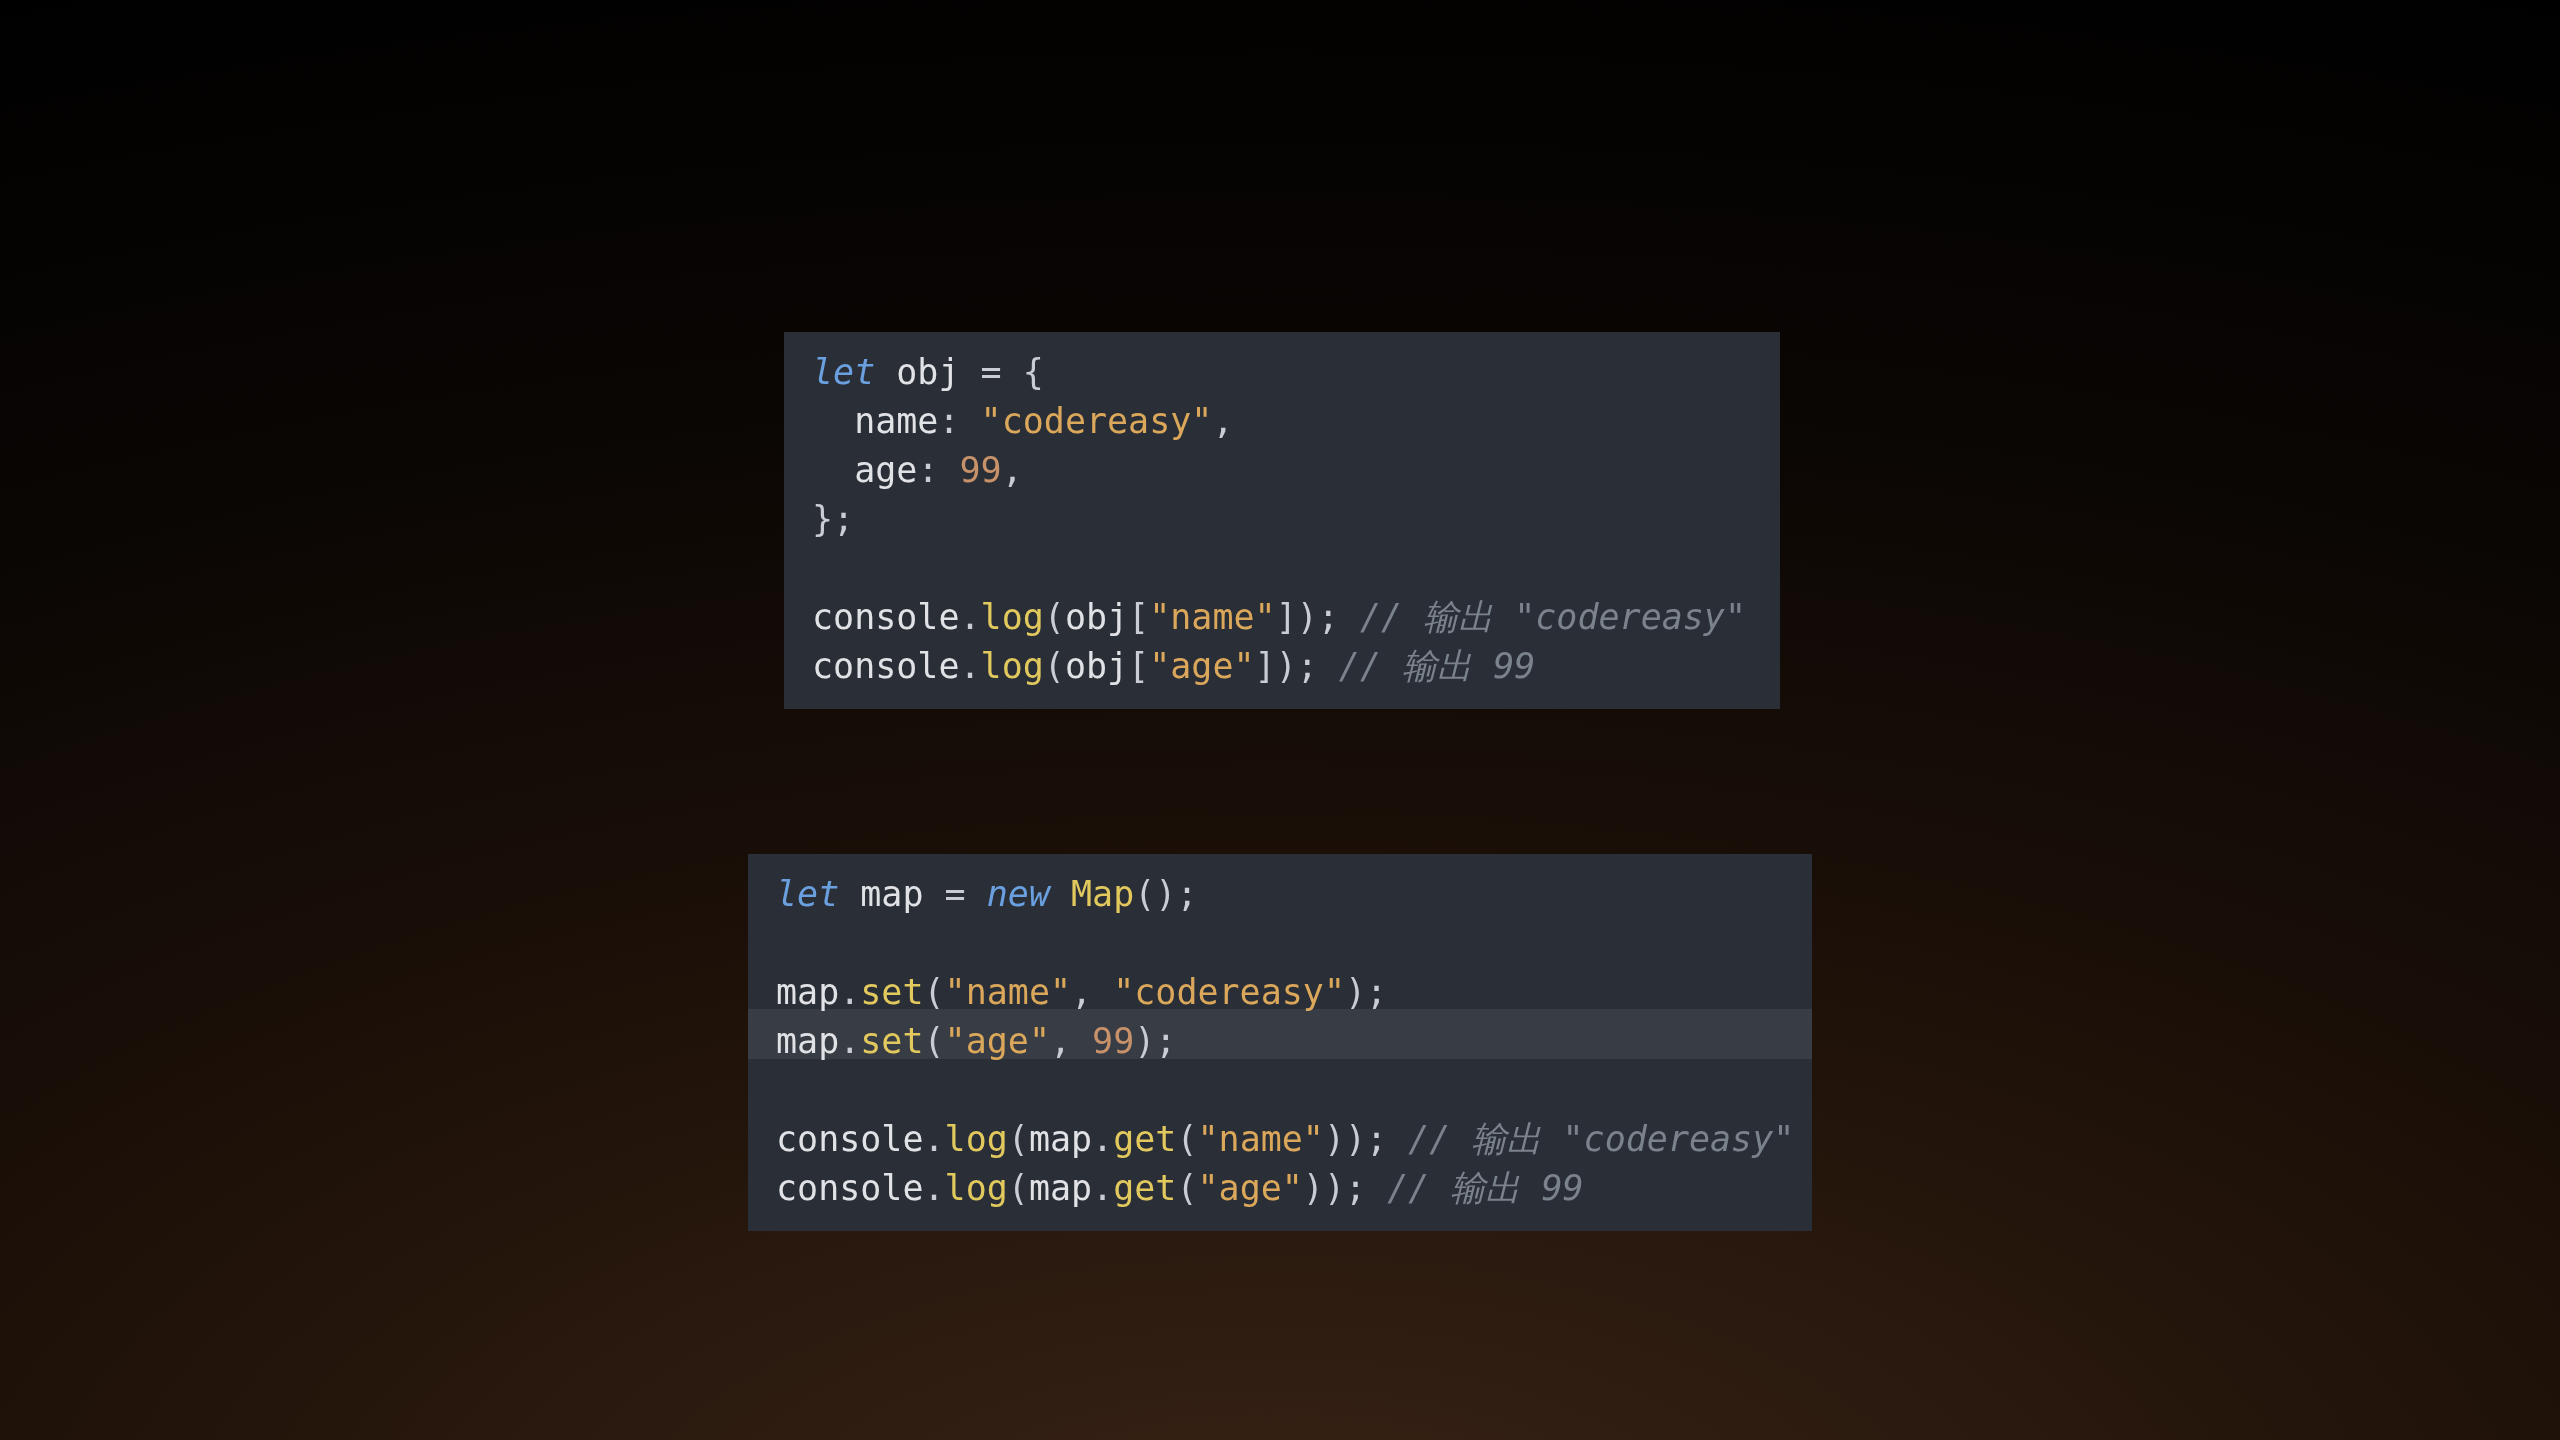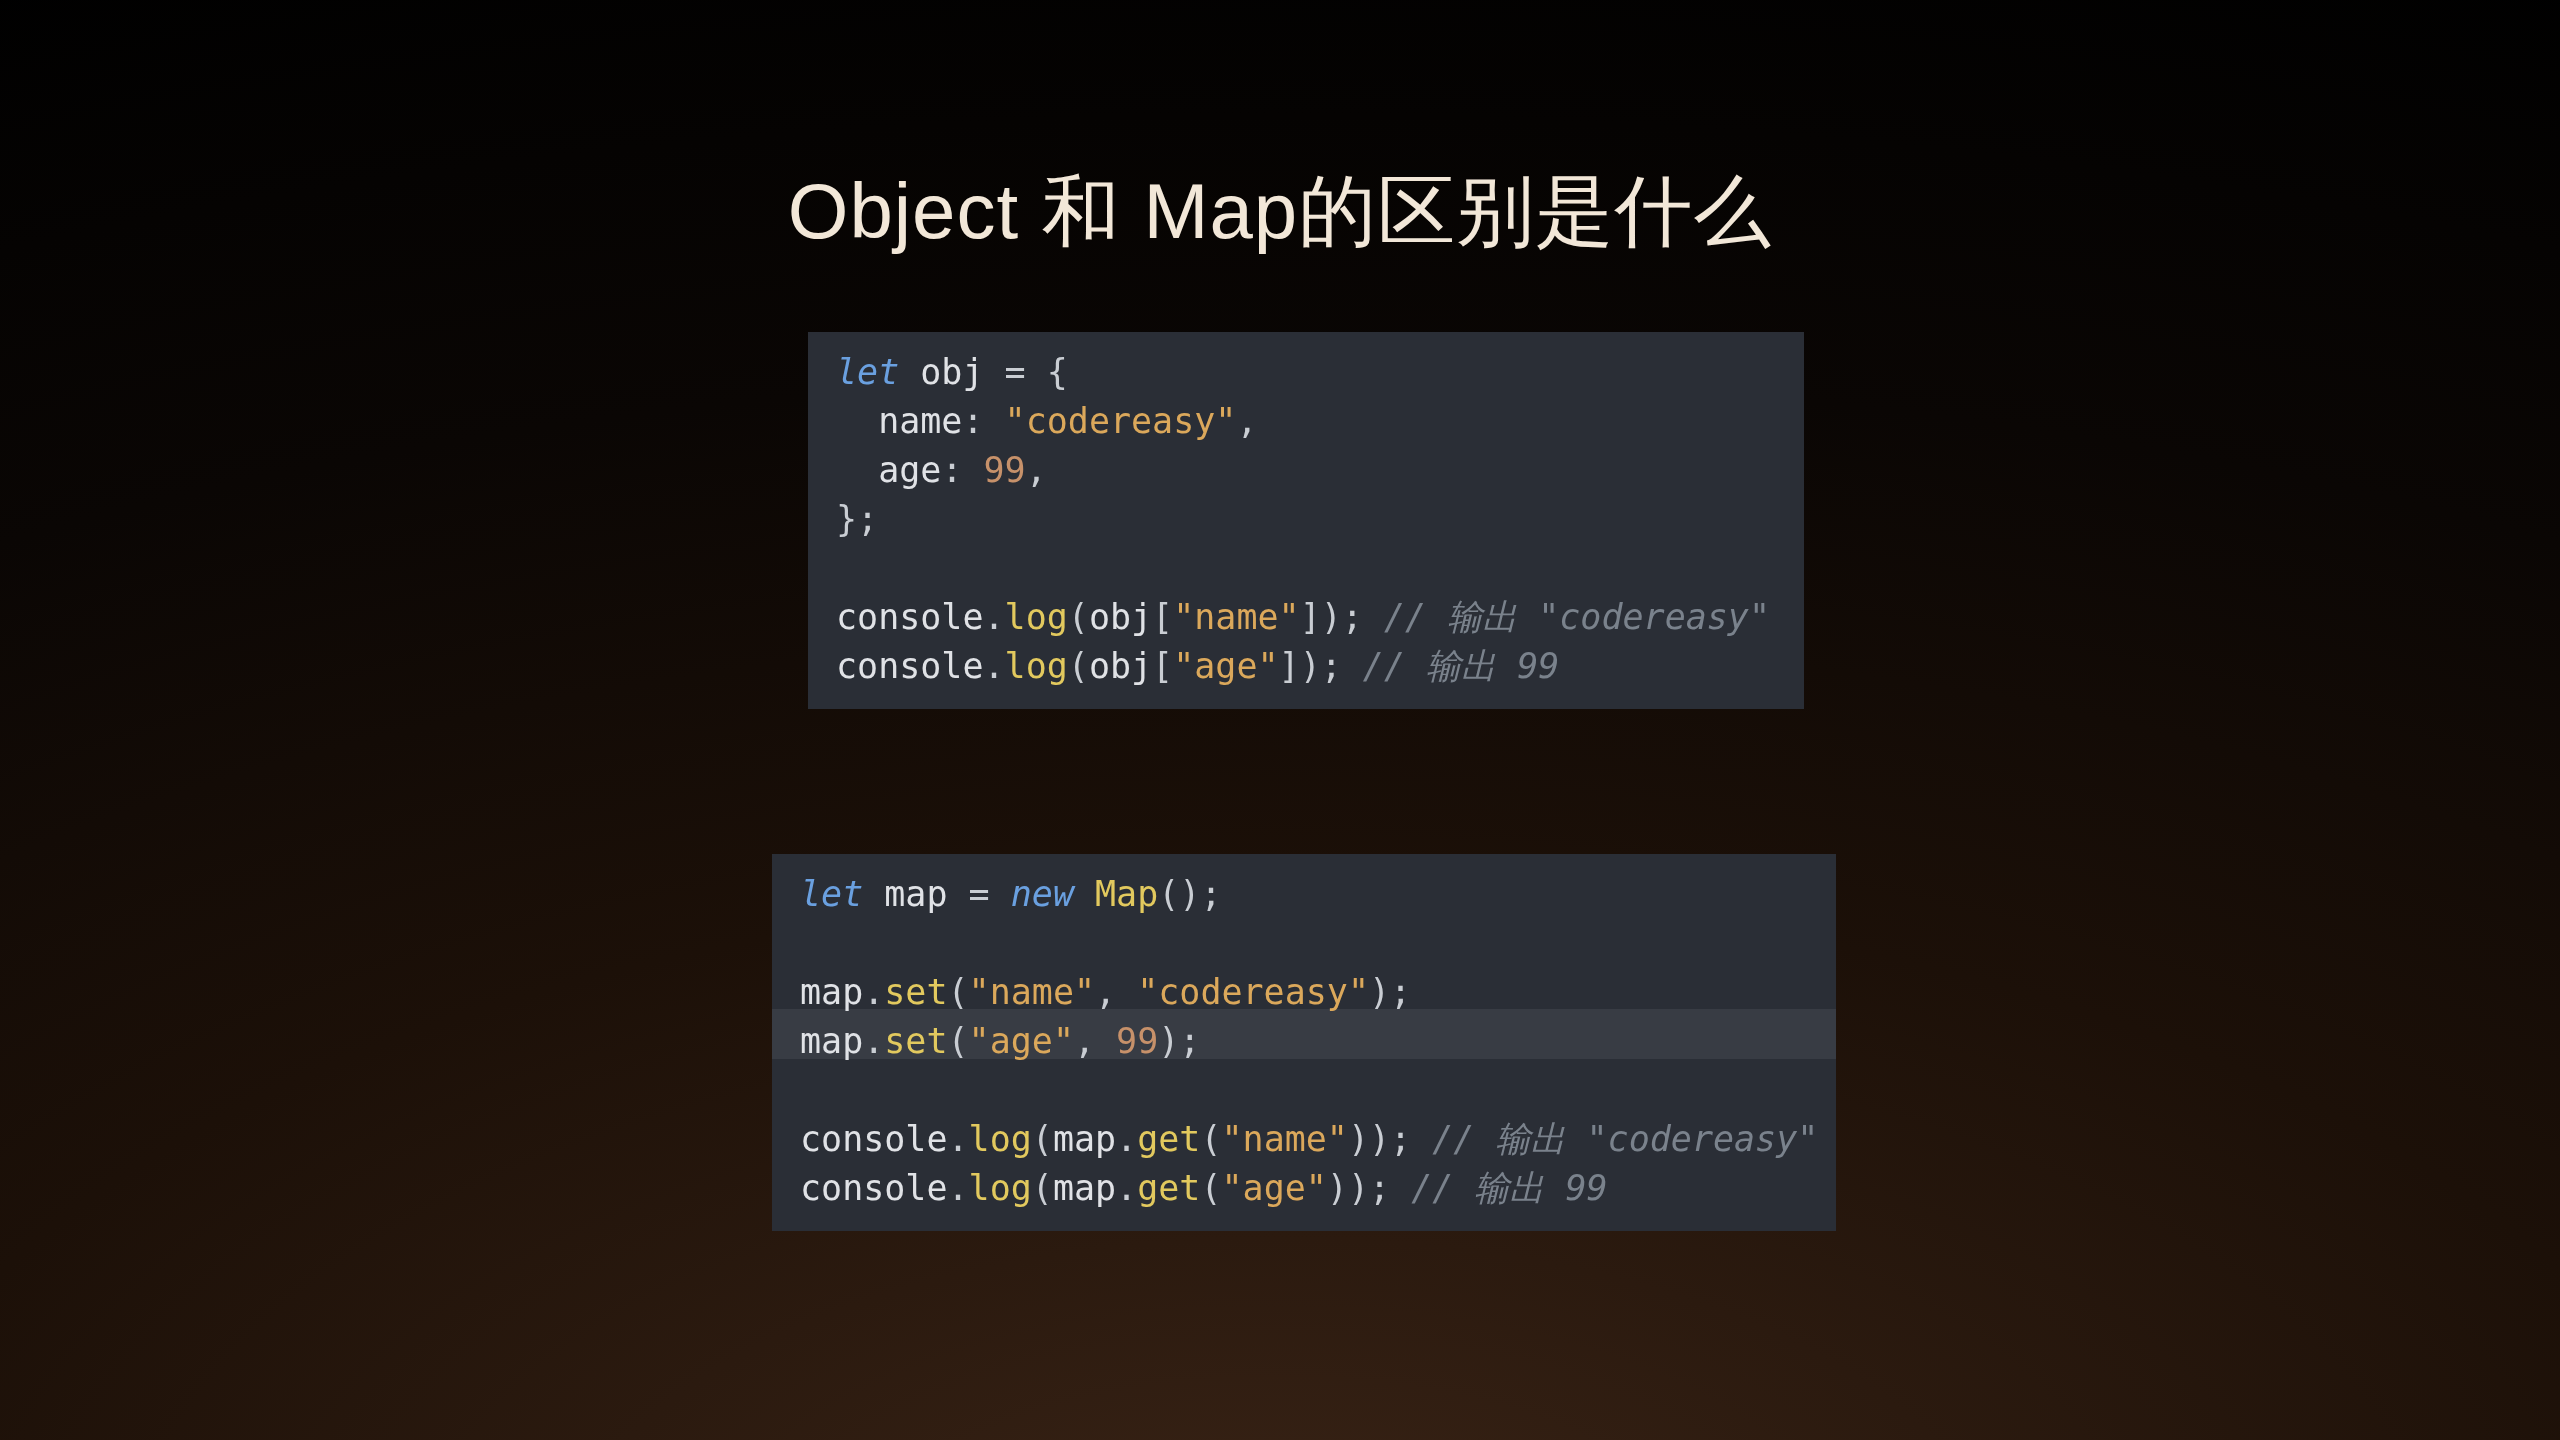--- a/index.html
+++ b/index.html
@@ -31,21 +31,20 @@
   }
   .code-block {
     position: absolute;
     background: #2a2e36;
     padding: 16px 28px 18px 28px;
     font-family: "Menlo", "Consolas", "DejaVu Sans Mono", monospace;
     font-size: 35px;
     line-height: 1.4;
     color: #d4d8df;
     box-sizing: border-box;
-    margin-left: 24px;
   }
   .cb1 {
     top: 332px;
     left: 784px;
     width: 996px;
   }
   .cb2 {
     top: 854px;
     left: 748px;
     width: 1064px;
@@ -72,21 +71,20 @@
   .fn { color: #e2c95e; }                       
   .cl { color: #e2c95e; }                       
   .obj{ color: #e0e2e6; }                       
   .c  { color: #7a828c; font-style: italic; }
 </style>
 </head>
 <body>
 
 <div class="slide">
 
-  <div class="title">Object 和 Map的区别是什么</div>
 
   <div class="code-block cb1">
     <div class="code-content"><span class="k">let</span> <span class="v">obj</span> <span class="p">=</span> <span class="p">{</span>
   <span class="pr">name</span><span class="p">:</span> <span class="s">"codereasy"</span><span class="p">,</span>
   <span class="pr">age</span><span class="p">:</span> <span class="n">99</span><span class="p">,</span>
 <span class="p">}</span><span class="p">;</span>
 
 <span class="obj">console</span><span class="p">.</span><span class="fn">log</span><span class="p">(</span><span class="obj">obj</span><span class="p">[</span><span class="s">"name"</span><span class="p">]</span><span class="p">)</span><span class="p">;</span> <span class="c">// 输出 "codereasy"</span>
 <span class="obj">console</span><span class="p">.</span><span class="fn">log</span><span class="p">(</span><span class="obj">obj</span><span class="p">[</span><span class="s">"age"</span><span class="p">]</span><span class="p">)</span><span class="p">;</span> <span class="c">// 输出 99</span></div>
   </div>

